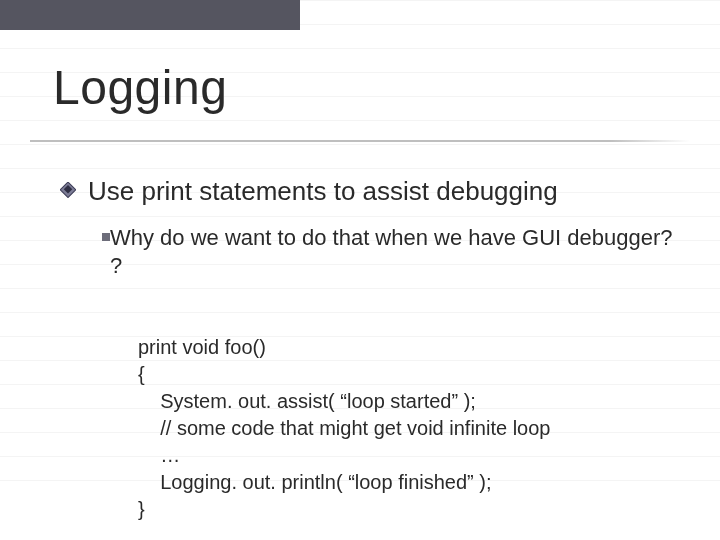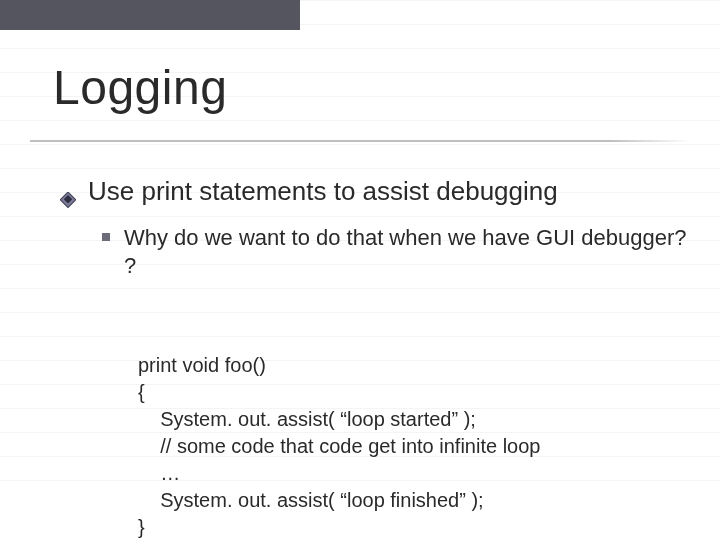--- a/index.html
+++ b/index.html
@@ -46,38 +46,38 @@
   }
   .content {
     position: absolute;
     left: 60px;
     top: 175px;
     width: 630px;
     color: #2a2a2a;
   }
   .bullet-1 {
     display: flex;
-    align-items: flex-end;
+    align-items: flex-start;
     gap: 12px;
     font-size: 26px;
     line-height: 1.25;
     margin-bottom: 16px;
   }
   .diamond-icon {
     flex: 0 0 auto;
     margin-top: 7px;
   }
   .bullet-2 {
     display: flex;
     align-items: flex-start;
-    gap: 14px;
+    gap: 0;
     font-size: 22px;
     line-height: 1.3;
     margin-left: 42px;
-    margin-bottom: 44px;
+    margin-bottom: 26px;
     color: #2a2a2a;
   }
   .square-icon {
     flex: 0 0 auto;
     width: 8px;
     height: 8px;
     background: #6d6d7a;
     margin-top: 9px;
   }
   .code-block {
@@ -110,20 +110,20 @@
 
     <div class="bullet-2">
       <div class="square-icon"></div>
       <span>Why do we want to do that when we have GUI debugger? ?</span>
     </div>
 
     <div class="code-block">
 <span>print void foo()</span>
 <span>{</span>
 <span>    System. out. assist( “loop started” );</span>
-<span>    // some code that code get into infinite loop</span>
+<span>    // some code that might get void infinite loop</span>
 <span>    …</span>
-<span>    System. out. assist( “loop finished” );</span>
+<span>    Logging. out. println( “loop finished” );</span>
 <span>}</span>
     </div>
 
   </div>
 </div>
 
 </body></html>

